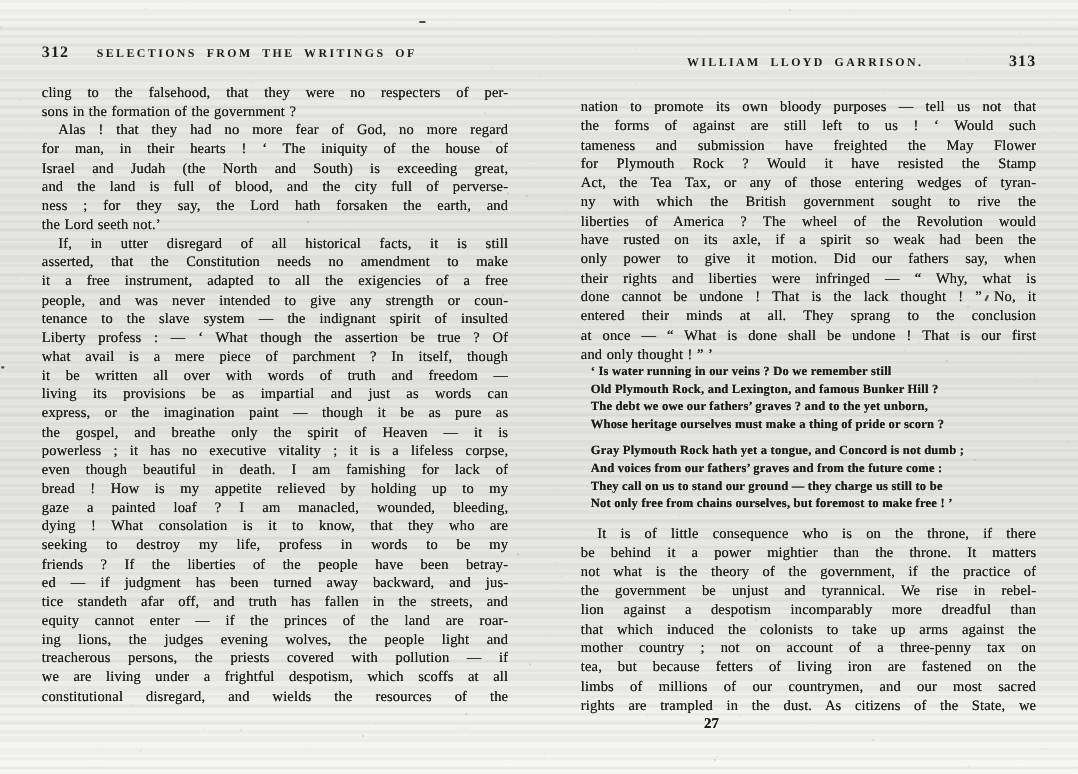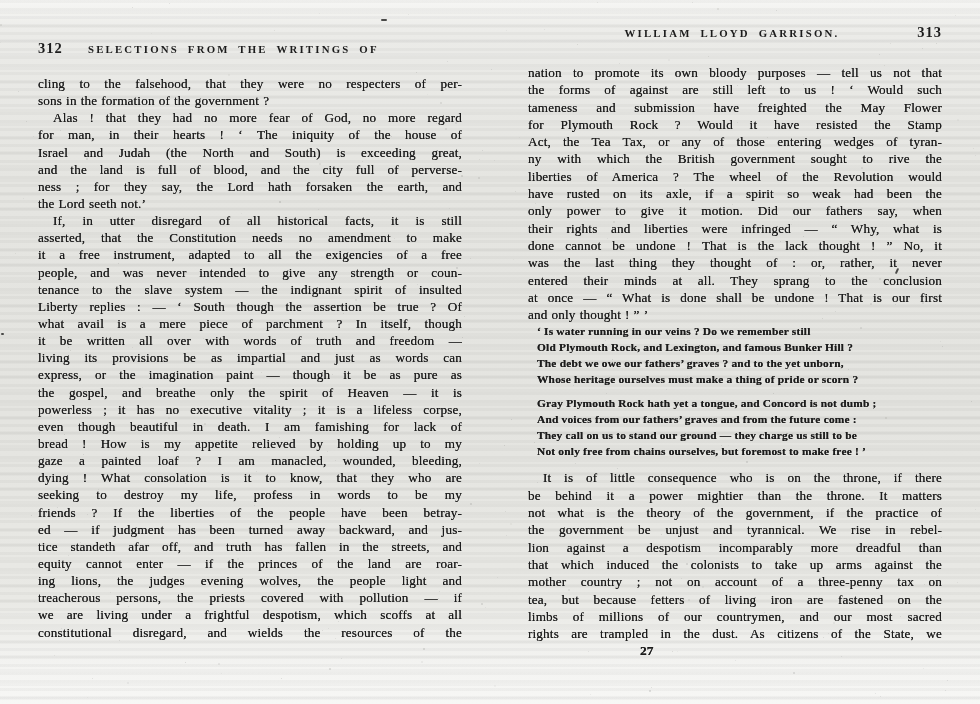--- a/index.html
+++ b/index.html
@@ -8,21 +8,21 @@
     font-family:"Liberation Serif", serif;
     color:var(--ink, #1c1c1c);
     background:
       repeating-linear-gradient(180deg, rgba(0,0,0,0.030) 0 3px, rgba(0,0,0,0) 3px 8px),
       repeating-linear-gradient(180deg, rgba(0,0,0,0) 0 11px, rgba(0,0,0,0.022) 11px 14px),
       linear-gradient(180deg, #f6f6f4 0px, #ebebe8 34px, #e5e5e1 180px, #e4e4e0 420px, #e9e9e5 600px, #f4f4f2 670px, #f7f7f5 704px);
     padding-left: 13px;
   }
   .page { position:absolute; }
   .page-left  { left:38px;  top:40px; width:424px; }
-  .page-right { left:528px; top:24px; width:414px;font-family:Liberation Serif, serif; }
+  .page-right { left:528px; top:48px; width:414px;font-family:Liberation Serif, serif; }
 
   .header { display:flex; align-items:baseline; height:18px; }
   .pagenum { font-size:14.5px; font-weight:bold; letter-spacing:1px; }
   .runtitle {
     flex:1; text-align:center; font-size:10.8px; font-weight:bold;
     letter-spacing:2.2px; word-spacing:4px; white-space:nowrap;
   }
   .hspacer { display:inline-block; }
   .page-left  .pagenum { width:60px; }
   .page-left  .hspacer { width:100px; }
@@ -78,21 +78,21 @@
         <div class="line">for man, in their hearts !  ‘ The iniquity of the house of</div>
         <div class="line">Israel and Judah (the North and South) is exceeding great,</div>
         <div class="line">and the land is full of blood, and the city full of perverse-</div>
         <div class="line">ness ; for they say, the Lord hath forsaken the earth, and</div>
         <div class="line end">the Lord seeth not.’</div>
         <div class="line indent">If, in utter disregard of all historical facts, it is still</div>
         <div class="line">asserted, that the Constitution needs no amendment to make</div>
         <div class="line">it a free instrument, adapted to all the exigencies of a free</div>
         <div class="line">people, and was never intended to give any strength or coun-</div>
         <div class="line">tenance to the slave system — the indignant spirit of insulted</div>
-        <div class="line">Liberty replies : — ‘ South though the assertion be true ?  Of</div>
+        <div class="line">Liberty profess : — ‘ What though the assertion be true ?  Of</div>
         <div class="line">what avail is a mere piece of parchment ?  In itself, though</div>
         <div class="line">it be written all over with words of truth and freedom —</div>
         <div class="line">living its provisions be as impartial and just as words can</div>
         <div class="line">express, or the imagination paint — though it be as pure as</div>
         <div class="line">the gospel, and breathe only the spirit of Heaven — it is</div>
         <div class="line">powerless ; it has no executive vitality ; it is a lifeless corpse,</div>
         <div class="line">even though beautiful in death.  I am famishing for lack of</div>
         <div class="line">bread !  How is my appetite relieved by holding up to my</div>
         <div class="line">gaze a painted loaf ?  I am manacled, wounded, bleeding,</div>
         <div class="line">dying !  What consolation is it to know, that they who are</div>
@@ -119,21 +119,20 @@
         <div class="line">the forms of against are still left to us !  ‘ Would such</div>
         <div class="line">tameness and submission have freighted the May Flower</div>
         <div class="line">for Plymouth Rock ?  Would it have resisted the Stamp</div>
         <div class="line">Act, the Tea Tax, or any of those entering wedges of tyran-</div>
         <div class="line">ny with which the British government sought to rive the</div>
         <div class="line">liberties of America ?  The wheel of the Revolution would</div>
         <div class="line">have rusted on its axle, if a spirit so weak had been the</div>
         <div class="line">only power to give it motion.  Did our fathers say, when</div>
         <div class="line">their rights and liberties were infringed — “ Why, what is</div>
         <div class="line">done cannot be undone !  That is the lack thought ! ”  No, it</div>
-        <div class="line">was the last thing they thought of :  or, rather, it never</div>
         <div class="line">entered their minds at all.  They sprang to the conclusion</div>
         <div class="line">at once — “ What is done shall be undone !  That is our first</div>
         <div class="line end">and only thought ! ” ’</div>
         <div class="poem">
           <div class="stanza">
             <div class="poem-line">‘ Is water running in our veins ?  Do we remember still</div>
             <div class="poem-line">Old Plymouth Rock, and Lexington, and famous Bunker Hill ?</div>
             <div class="poem-line">The debt we owe our fathers’ graves ?  and to the yet unborn,</div>
             <div class="poem-line">Whose heritage ourselves must make a thing of  pride or scorn ?</div>
           </div>

